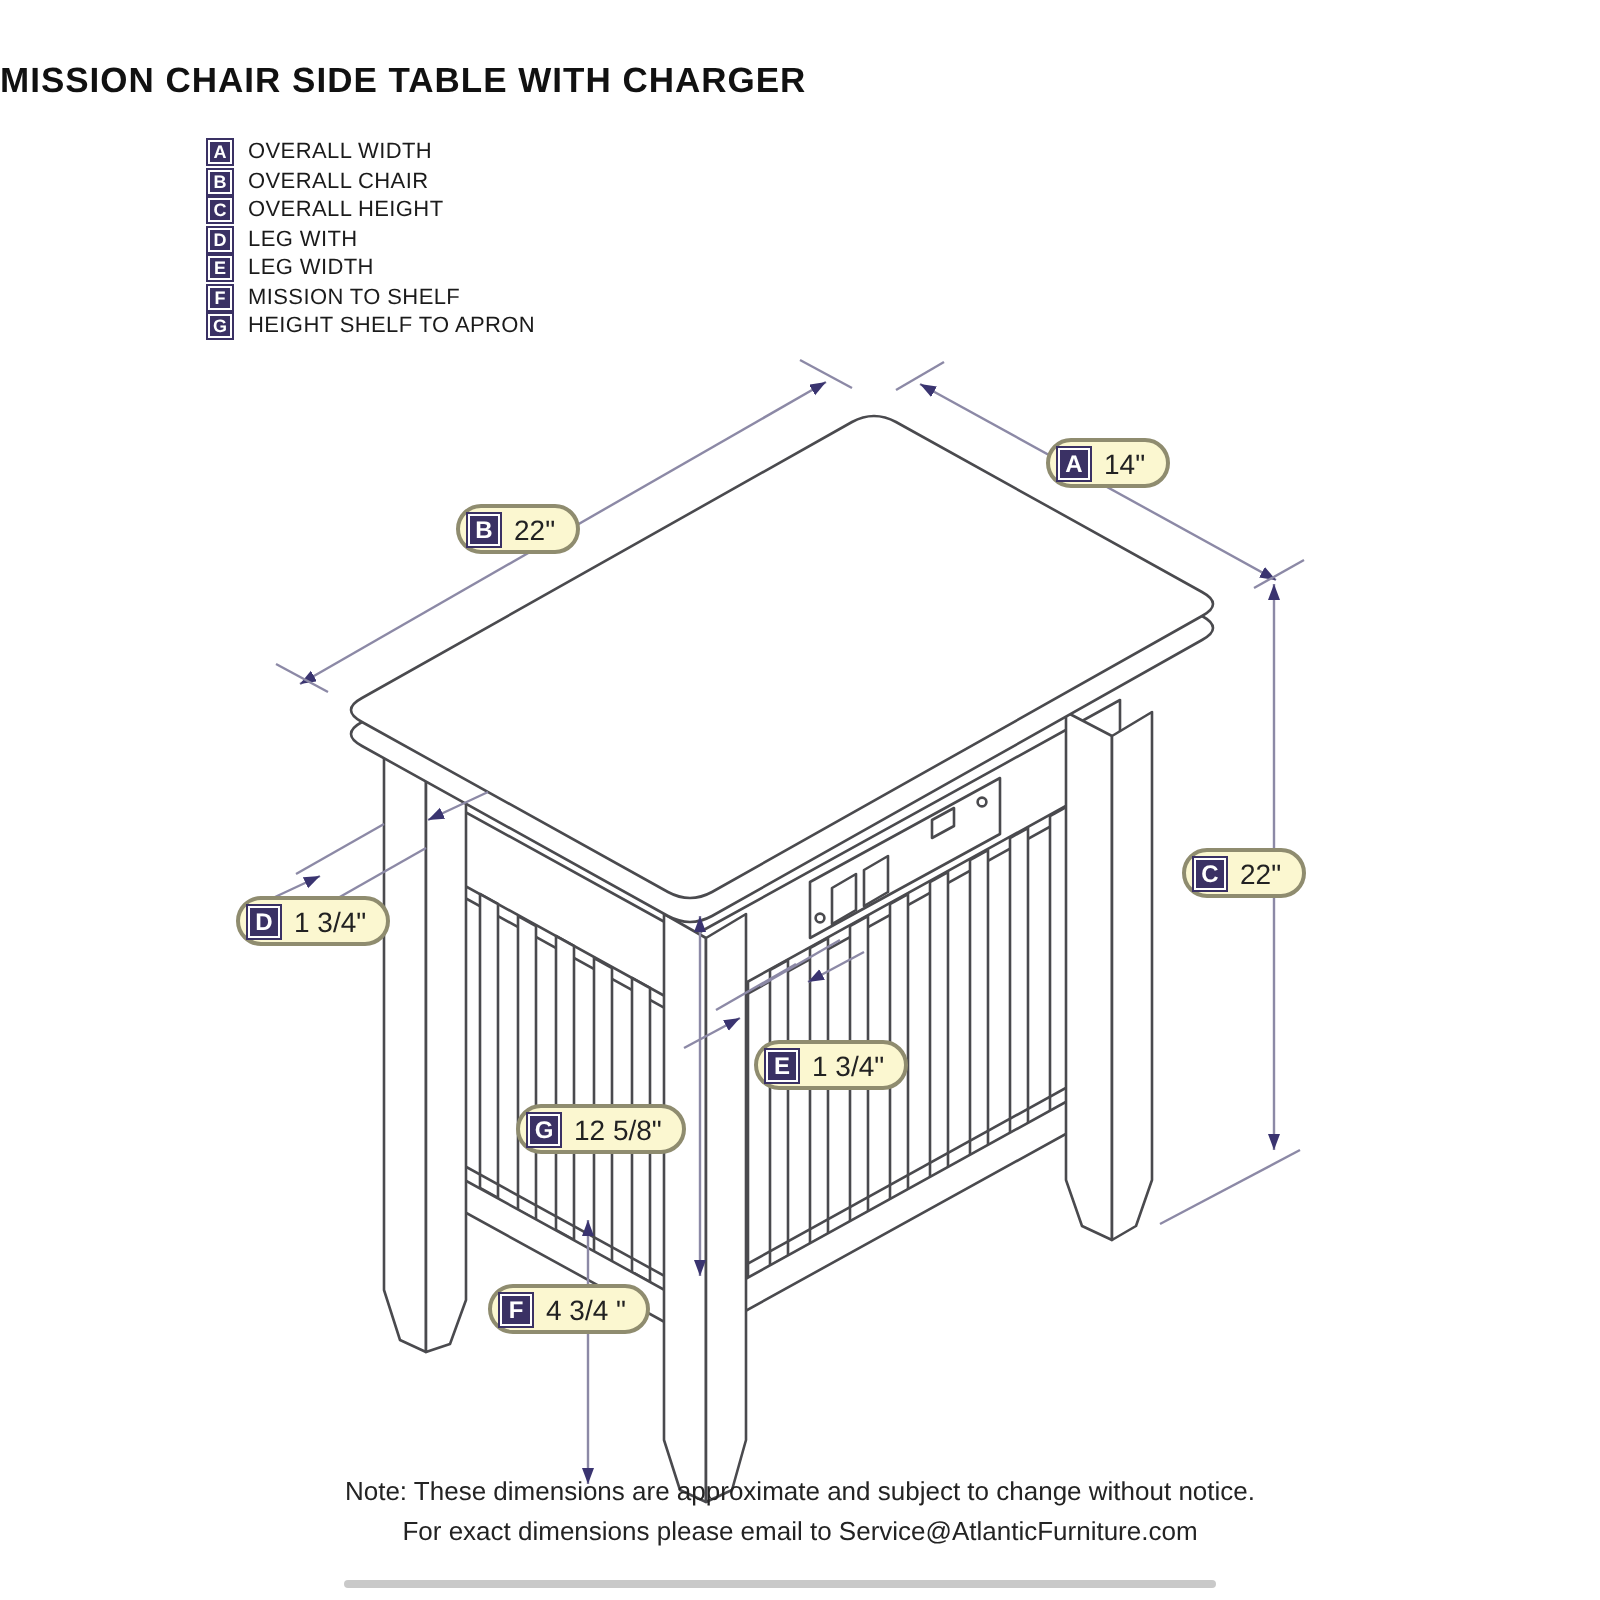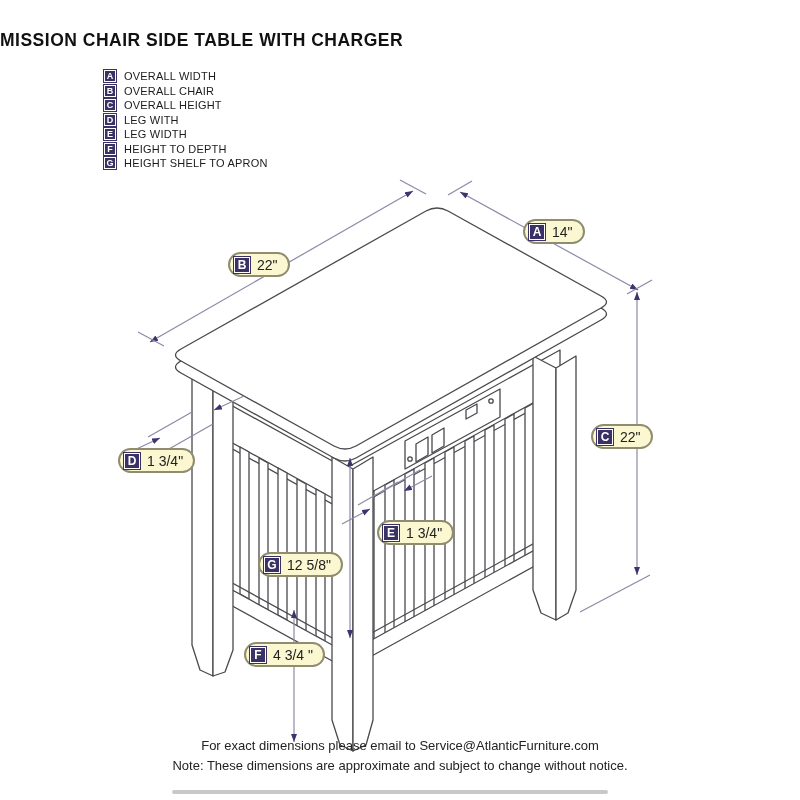--- a/index.html
+++ b/index.html
@@ -49,21 +49,21 @@
     <div class="lrow">
         <span class="lbadge">D</span>
         <span class="ltext">LEG WITH</span>
       </div>
     <div class="lrow">
         <span class="lbadge">E</span>
         <span class="ltext">LEG WIDTH</span>
       </div>
     <div class="lrow">
         <span class="lbadge">F</span>
-        <span class="ltext">HEIGHT TO DEPTH</span>
+        <span class="ltext">MISSION TO SHELF</span>
       </div>
     <div class="lrow">
         <span class="lbadge">G</span>
         <span class="ltext">HEIGHT SHELF TO APRON</span>
       </div>
   </div>
 
   <svg width="800" height="800" viewBox="0 0 800 800">
     <defs>
       <marker id="ahE" markerWidth="10" markerHeight="8" refX="8" refY="3" orient="auto" markerUnits="userSpaceOnUse">
@@ -199,18 +199,18 @@
   <div class="pill" style="left:258px;top:552px;">
     <span class="pbadge">G</span>
     <span class="pval">12 5/8"</span>
   </div>
   <div class="pill" style="left:244px;top:642px;">
     <span class="pbadge">F</span>
     <span class="pval">4 3/4 "</span>
   </div>
 
   <div class="note">
+    <div>Note:  These dimensions are approximate and subject to change without notice.</div>
     <div>For exact dimensions please email to Service@AtlanticFurniture.com</div>
-    <div>Note:  These dimensions are approximate and subject to change without notice.</div>
   </div>
 
   <div class="bottombar"></div>
 </div>
 
 </body></html>

